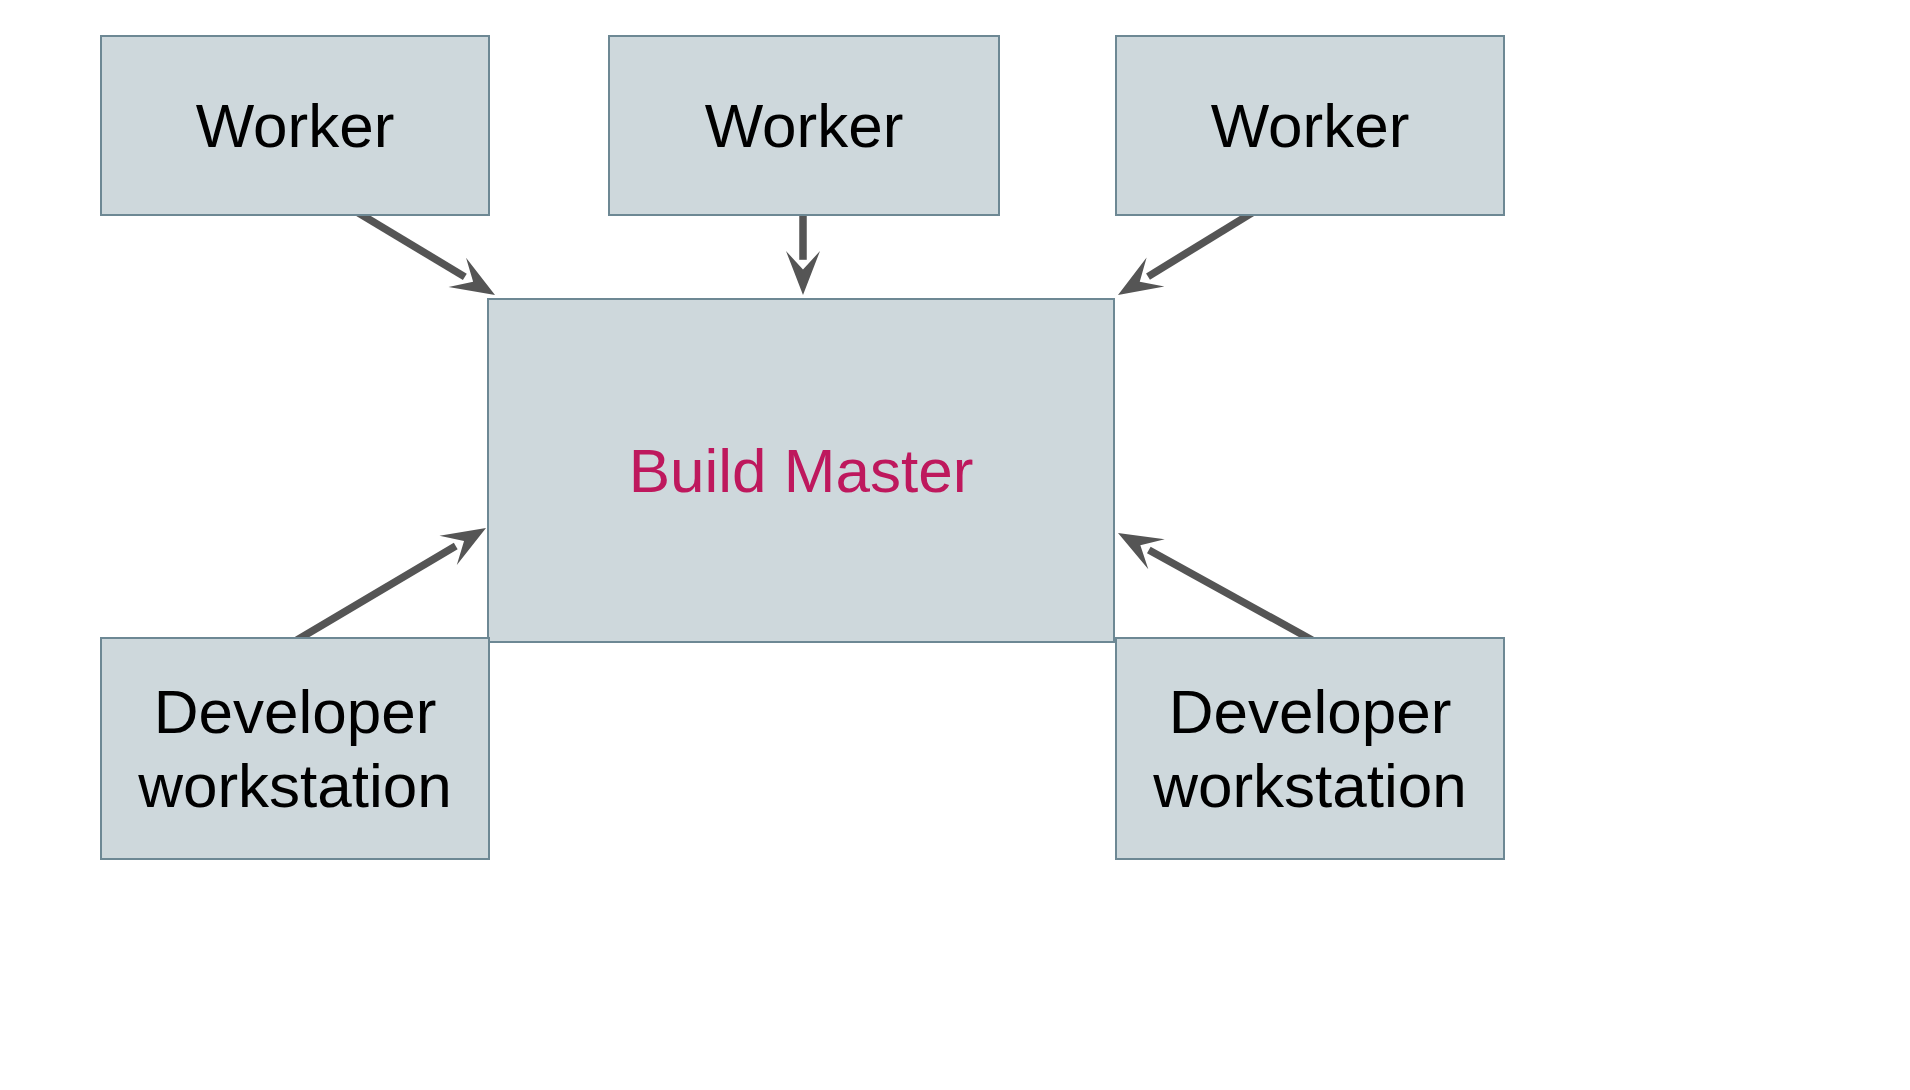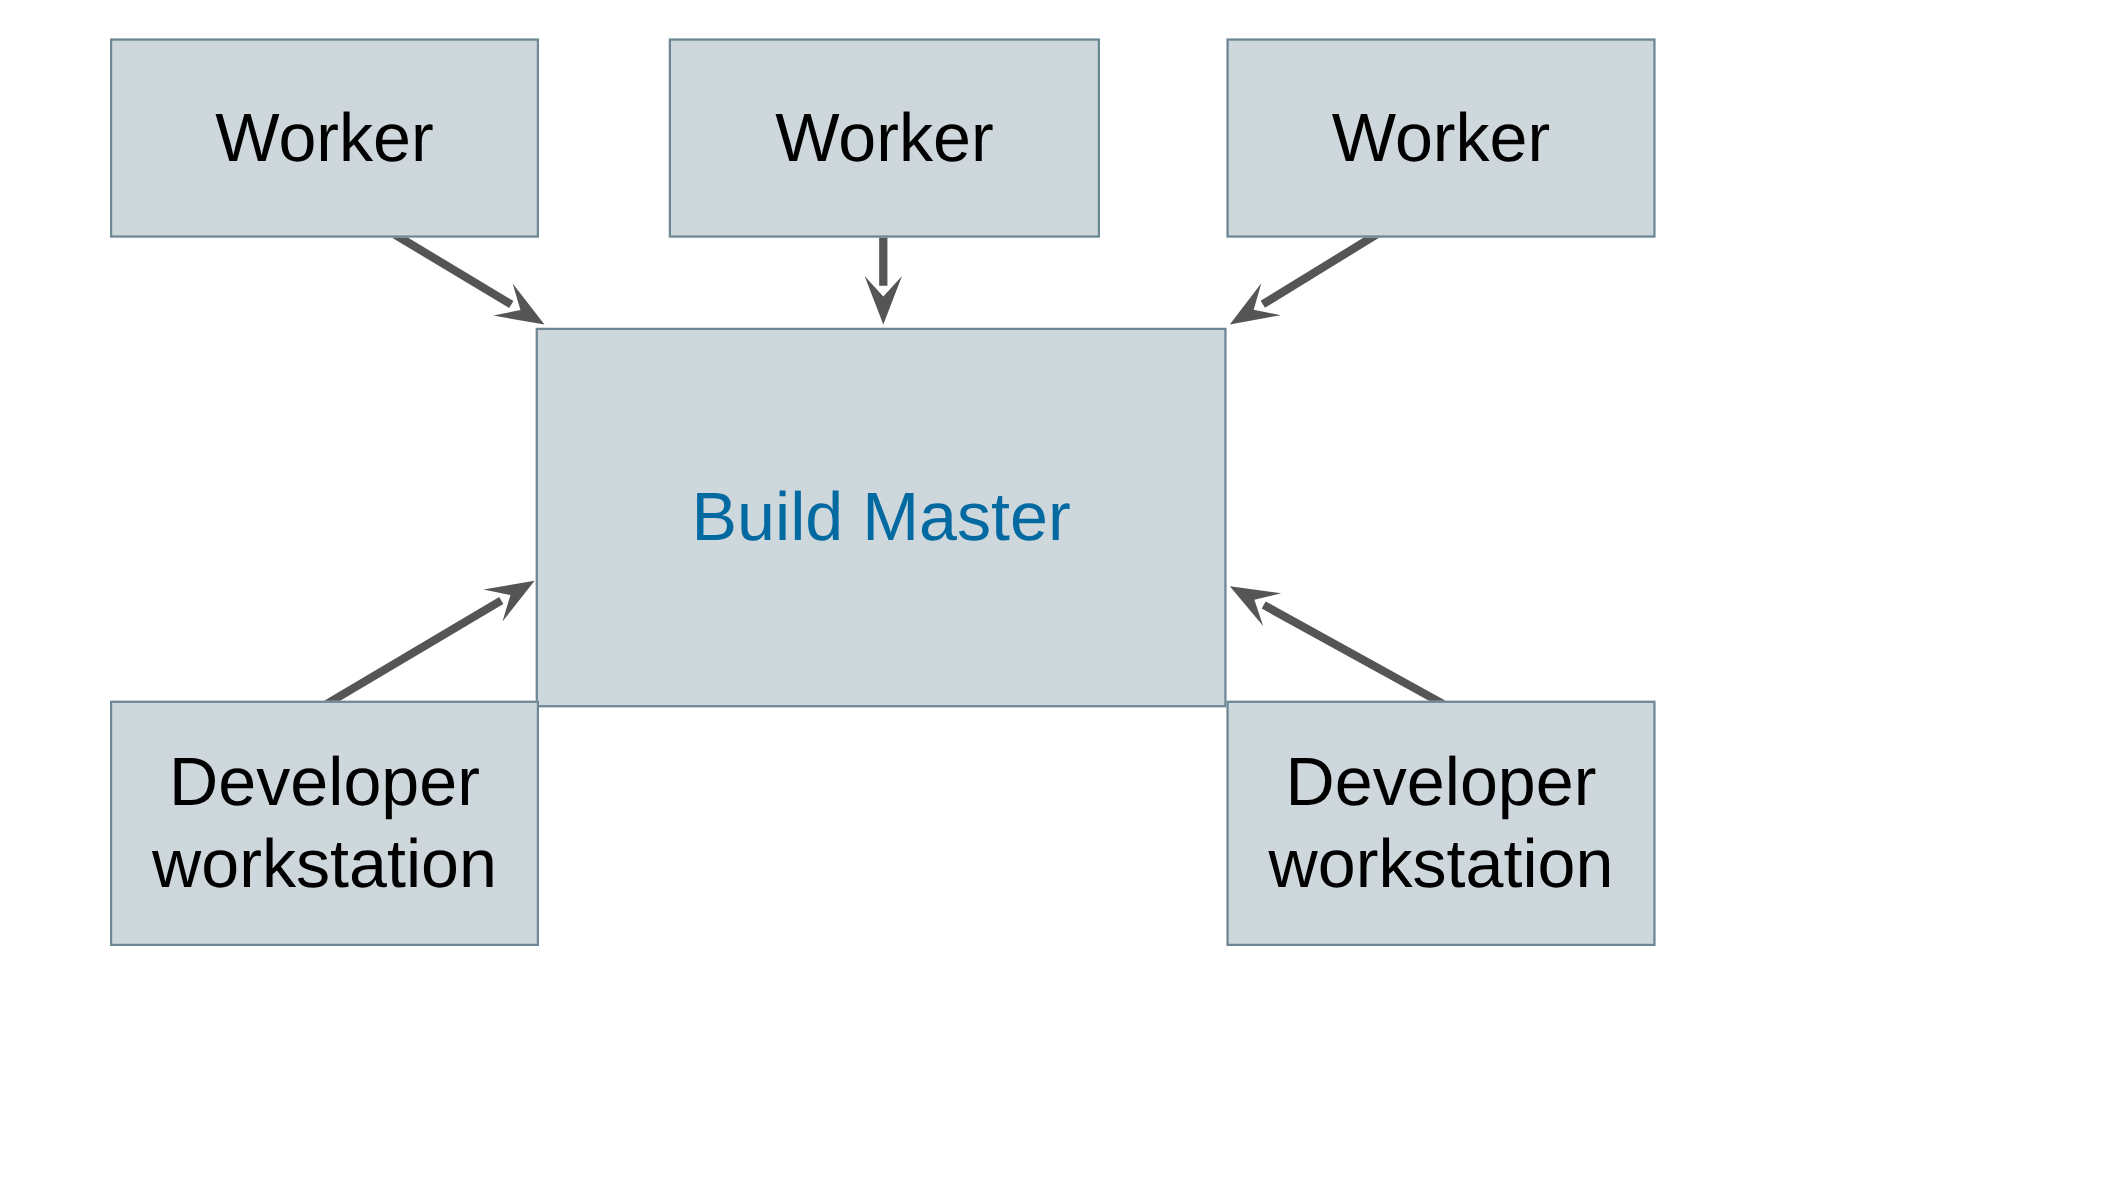--- a/index.html
+++ b/index.html
@@ -72,18 +72,18 @@
         <path d="M 803 531 L 820 575 L 803 556.52 L 786 575 Z" fill="#555555"></path>
       </g>
       <g>
         <line x1="1312" y1="640" x2="1148.822651488136" y2="550.0001222125286" stroke="#555555" stroke-width="7.5" stroke-linecap="butt"></line>
         <path d="M 1118 533 L 1164.7386006559934 539.3642131265042 L 1140.3464223288986 545.3250886040832 L 1148.3180280643467 569.1360924048174 Z" fill="#555555"></path>
       </g>
     </svg>
 <div class="node" style="left: 100px; top: 35px; width: 390px; height: 181px; background: rgb(206, 216, 220); border-color: rgb(109, 136, 148); color: rgb(0, 0, 0); font-size: 62px;"><span class="node-label">Worker</span></div>
     <div class="node" style="left: 608px; top: 35px; width: 392px; height: 181px; background: rgb(206, 216, 220); border-color: rgb(109, 136, 148); color: rgb(0, 0, 0); font-size: 62px;"><span class="node-label">Worker</span></div>
     <div class="node" style="left: 1115px; top: 35px; width: 390px; height: 181px; background: rgb(206, 216, 220); border-color: rgb(109, 136, 148); color: rgb(0, 0, 0); font-size: 62px;"><span class="node-label">Worker</span></div>
-    <div class="node" style="left: 487px; top: 298px; width: 628px; height: 345px; background: rgb(206, 216, 220); border-color: rgb(109, 136, 148); color: #0369a1; font-size: 62px;"><span class="node-label">Build Master</span></div>
+    <div class="node" style="left: 487px; top: 298px; width: 628px; height: 345px; background: rgb(206, 216, 220); border-color: rgb(109, 136, 148); color: #be185d; font-size: 62px;"><span class="node-label">Build Master</span></div>
     <div class="node" style="left: 100px; top: 637px; width: 390px; height: 223px; background: rgb(206, 216, 220); border-color: rgb(109, 136, 148); color: rgb(0, 0, 0); font-size: 62px;"><span class="node-label">Developer
 workstation</span></div>
     <div class="node" style="left: 1115px; top: 637px; width: 390px; height: 223px; background: rgb(206, 216, 220); border-color: rgb(109, 136, 148); color: rgb(0, 0, 0); font-size: 62px;"><span class="node-label">Developer
 workstation</span></div>
   </div>
 
 </body></html>

